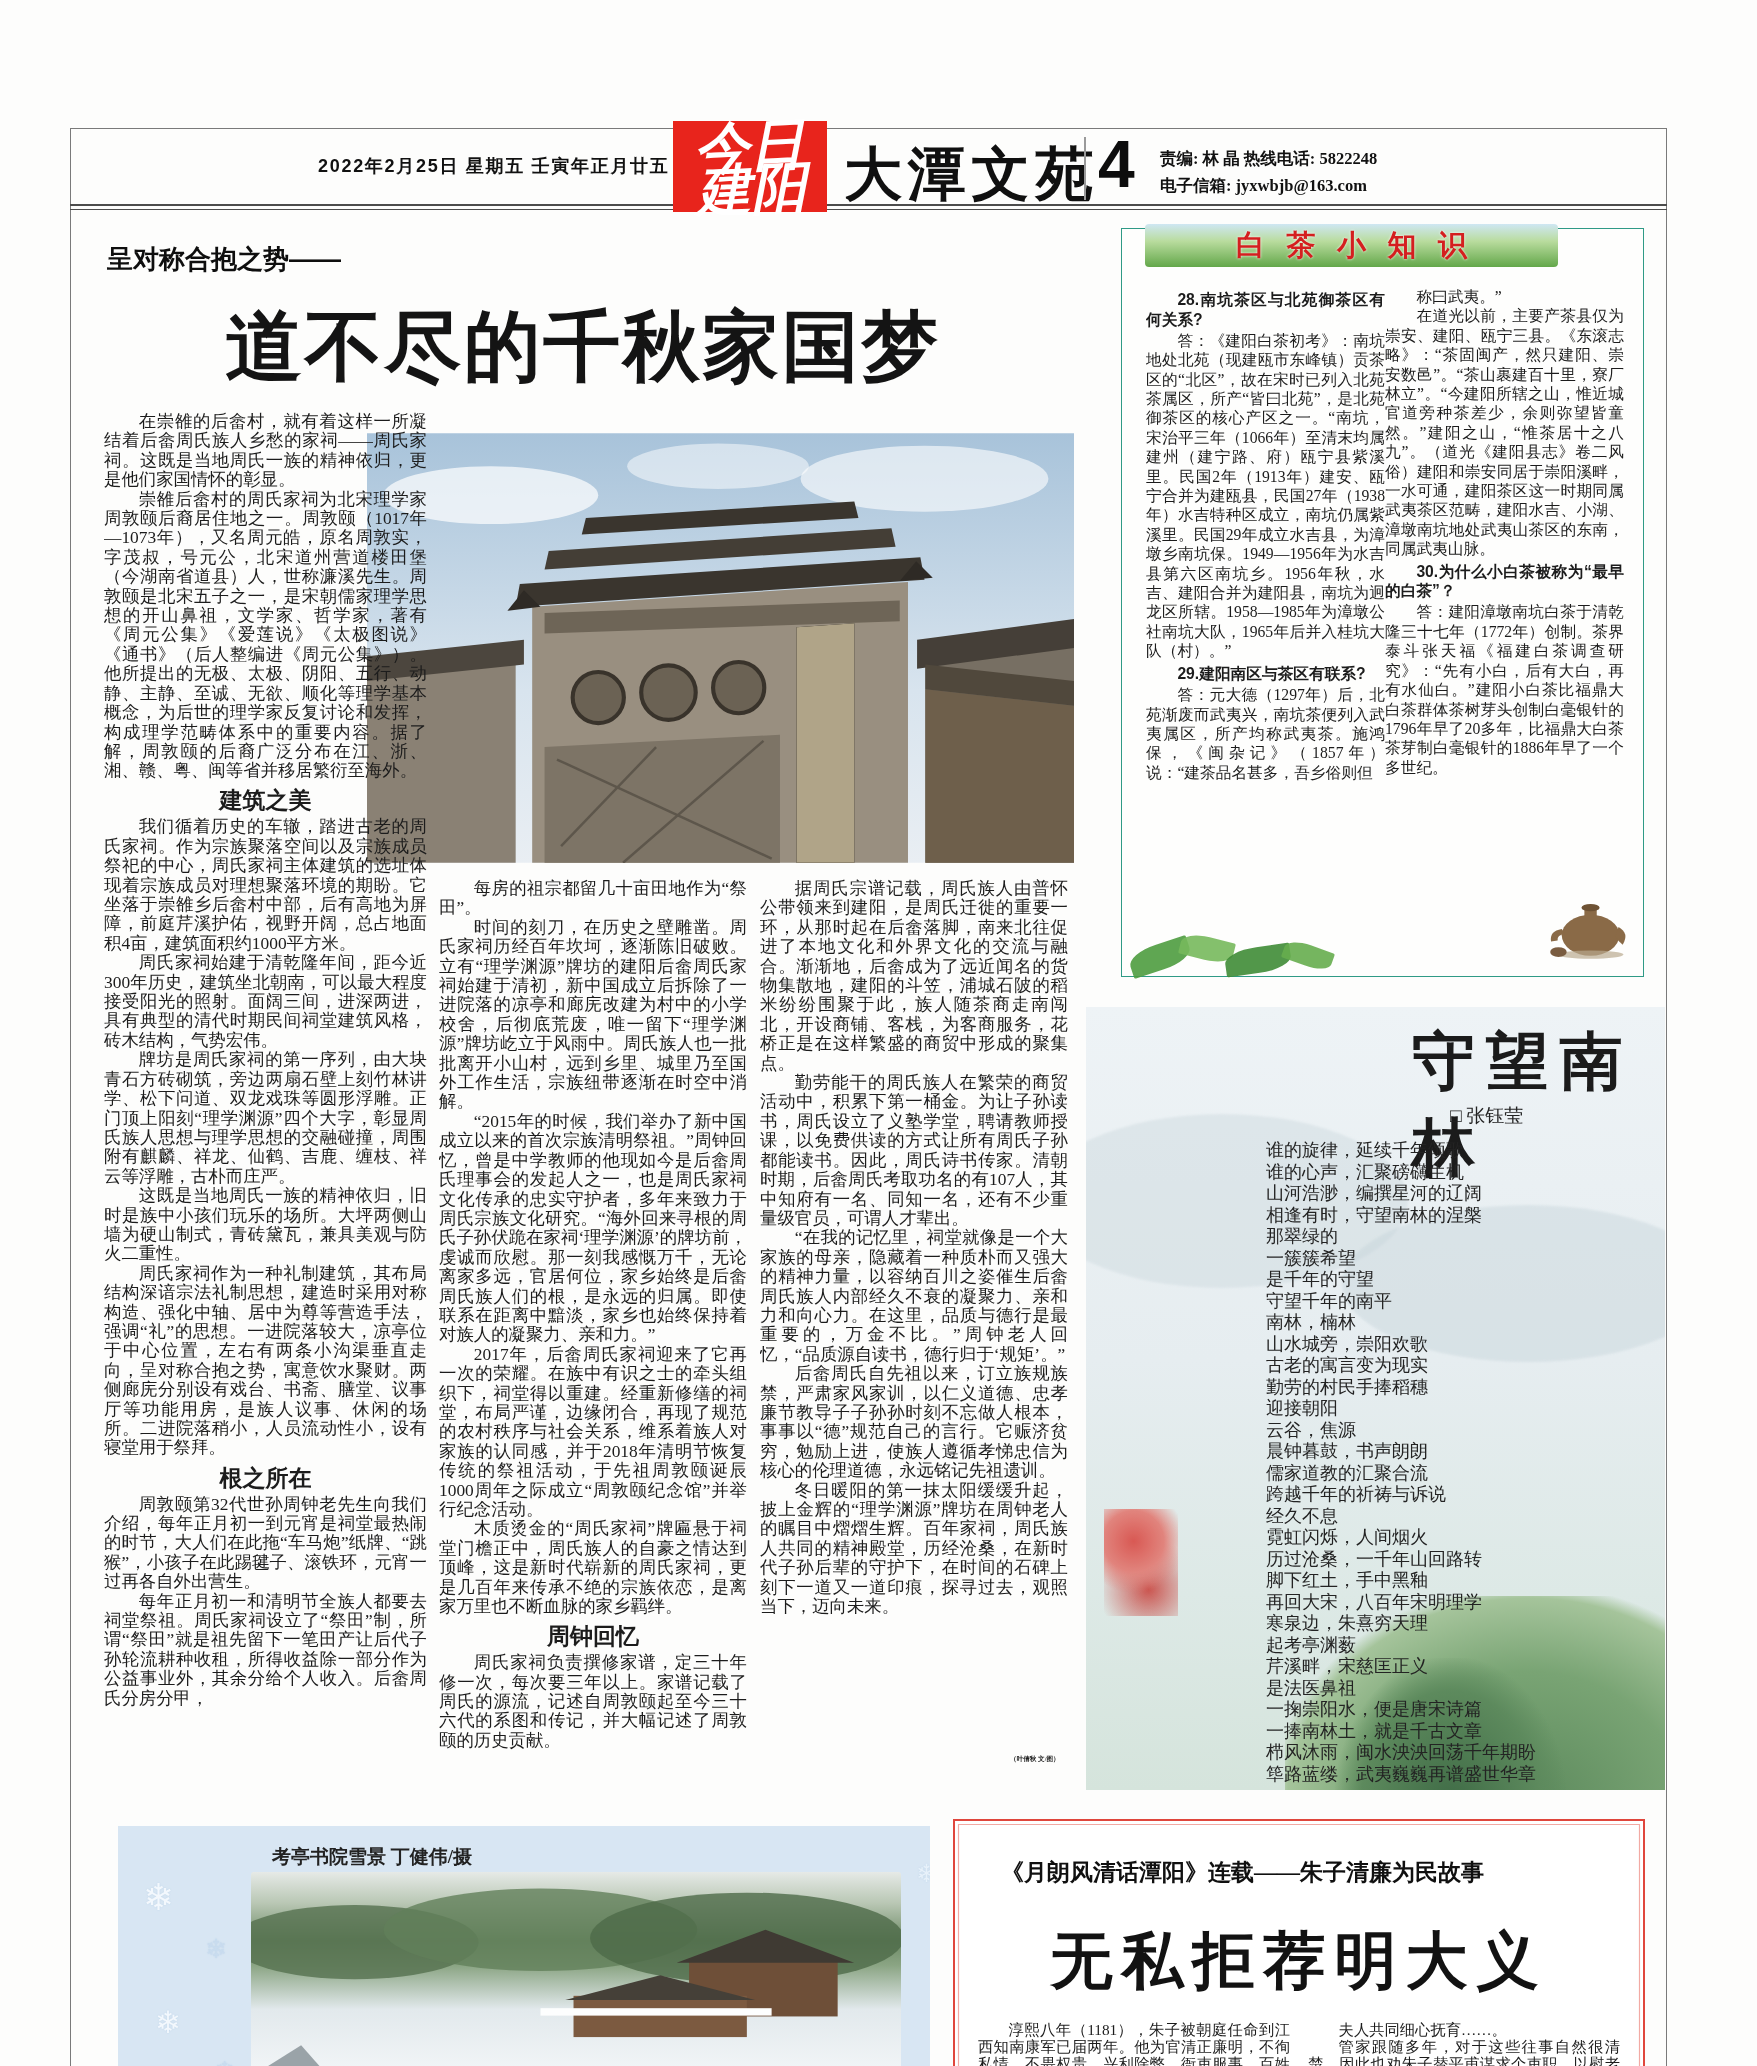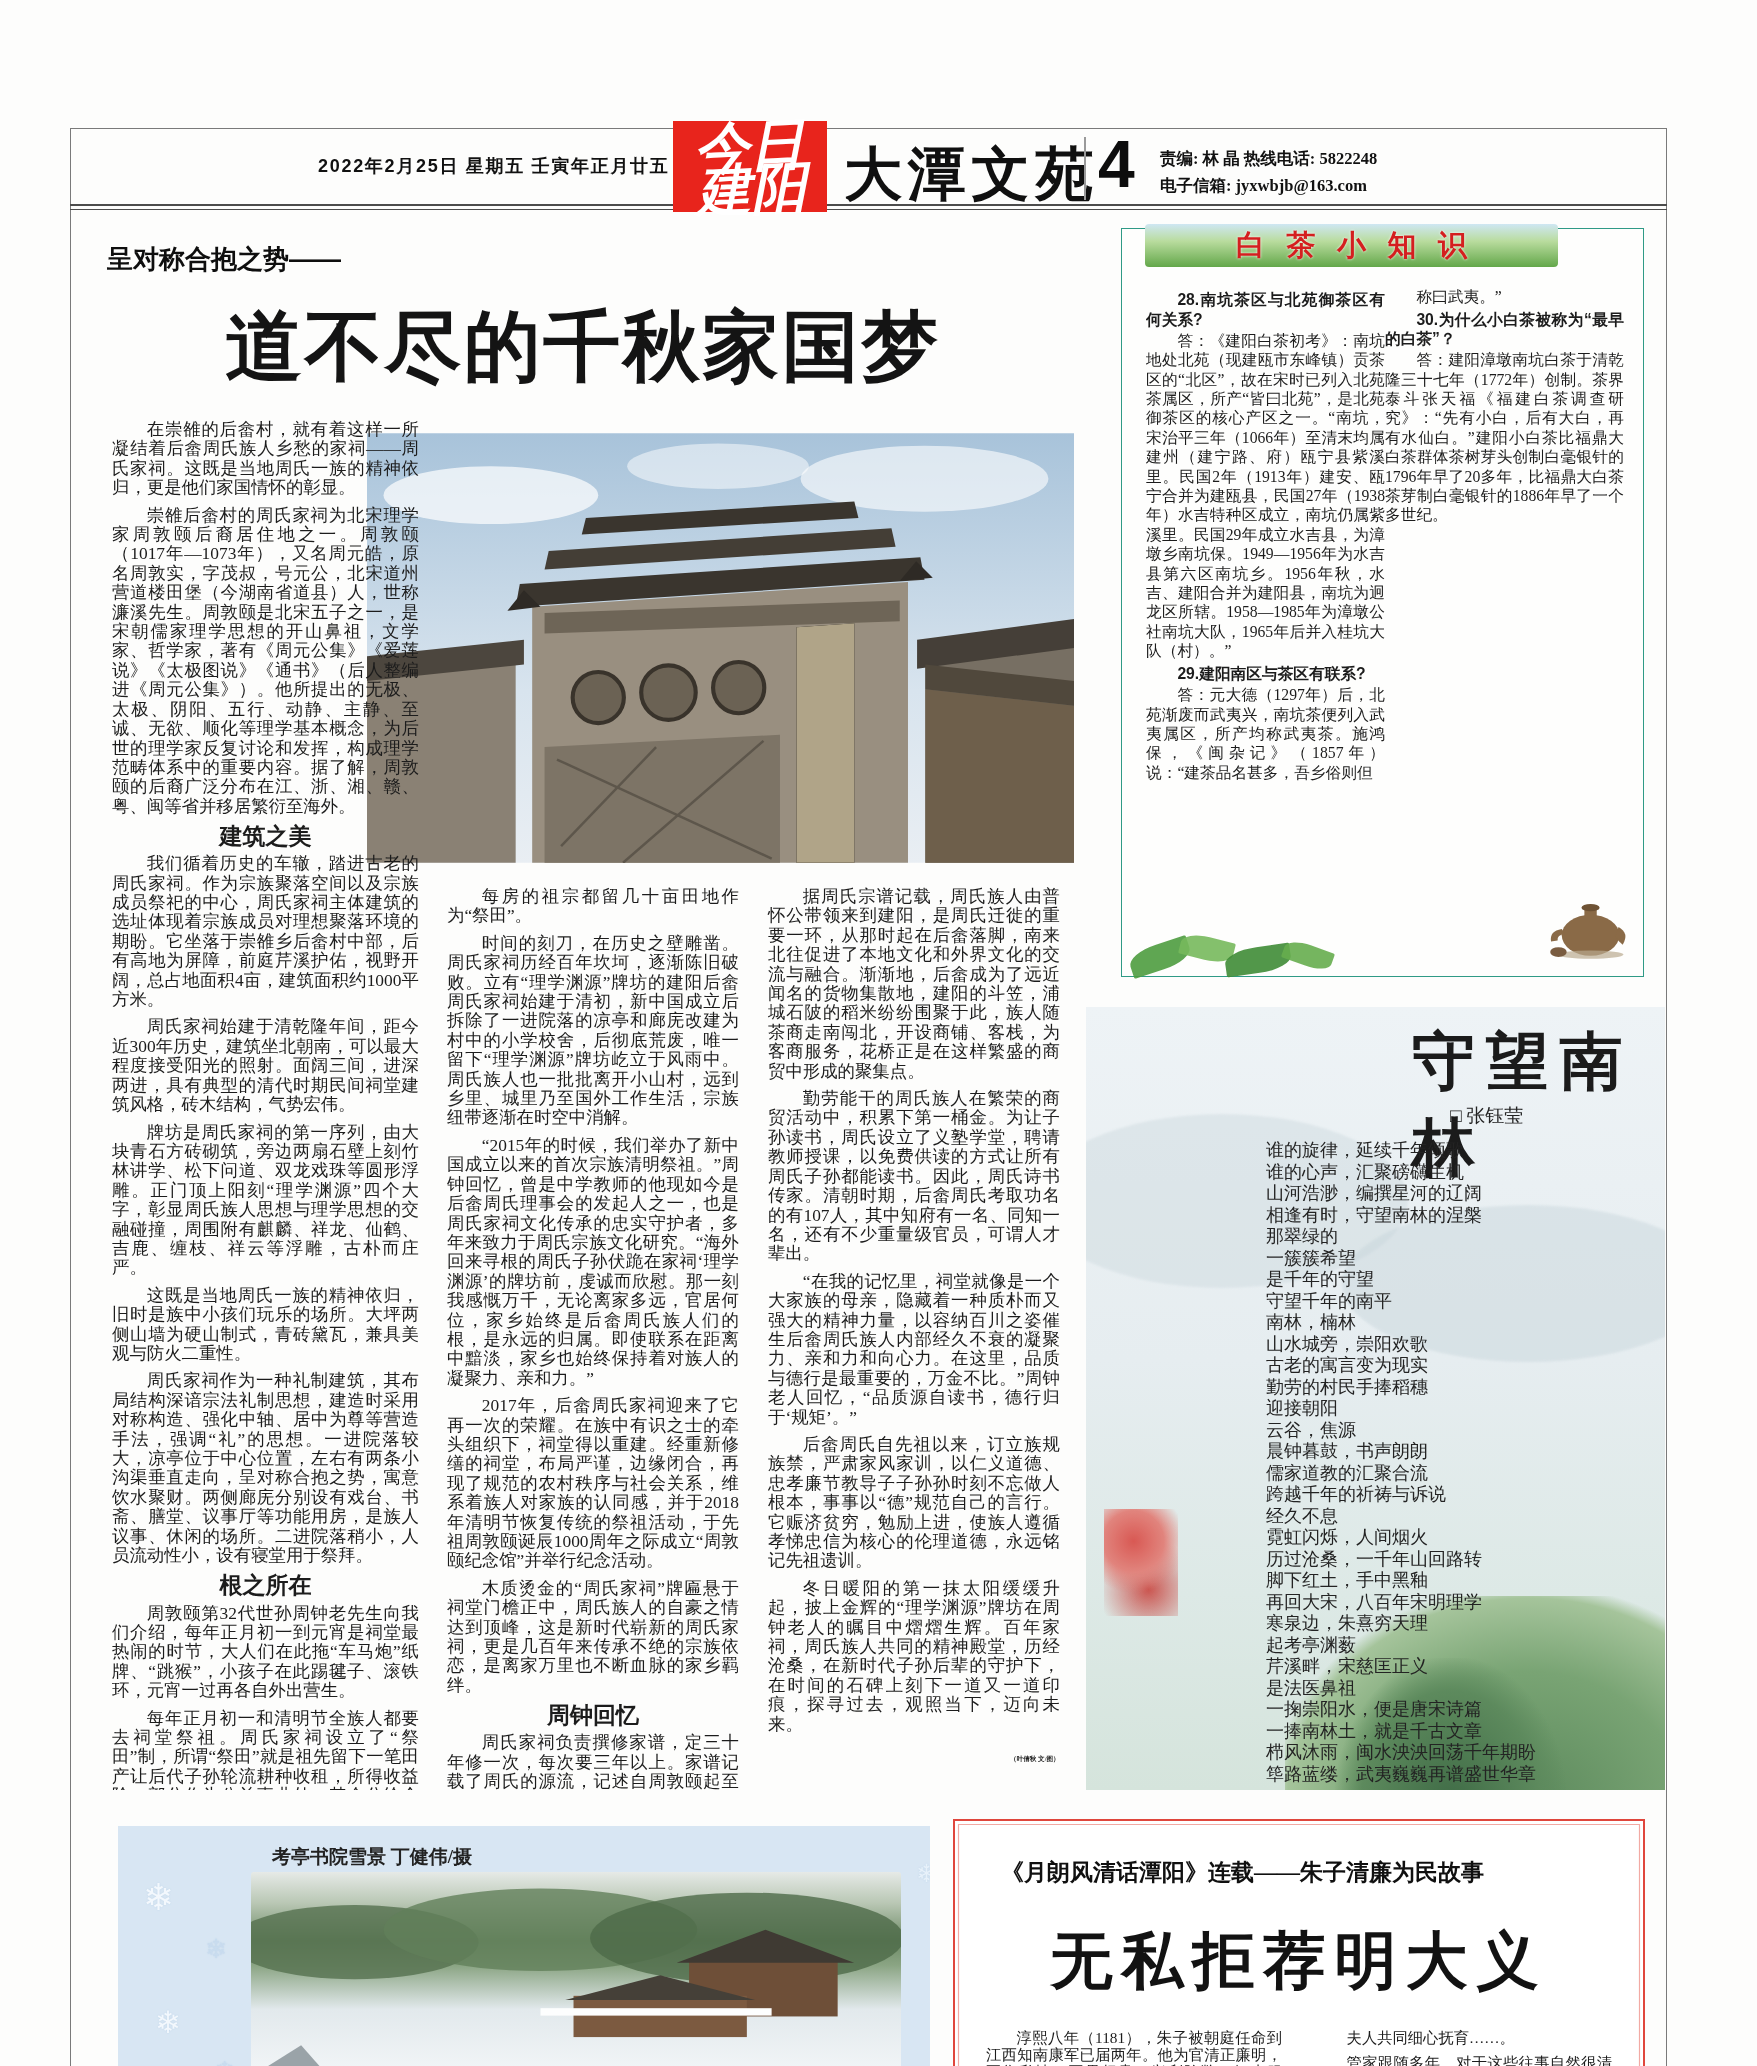--- a/index.html
+++ b/index.html
@@ -27,21 +27,21 @@
   .kicker{position:absolute;left:107px;top:242px;font-size:26px;font-weight:800;
           font-family:"Liberation Sans","DejaVu Sans",sans-serif;color:#0e0e0e;}
   .main-title{position:absolute;left:174px;top:296px;width:818px;text-align:center;
           font-size:77px;font-weight:900;letter-spacing:2.5px;color:#141414;
           font-family:"Liberation Serif","DejaVu Serif",serif;}
   .photo-main{position:absolute;left:367px;top:433px;width:707px;height:430px;overflow:hidden;}
   .col{position:absolute;font-size:17.4px;line-height:19.4px;text-align:justify;overflow:hidden;}
   .col1{left:104px;top:412px;width:323px;height:1378px;}
   .col2{left:439px;top:879px;width:308px;height:911px;}
   .col3{left:760px;top:879px;width:308px;height:911px;}
-  .para{text-indent:2em;margin:8px;}
+  .para{text-indent:2em;margin:0;}
   .subhead{text-align:center;text-indent:0;font-weight:900;font-size:23px;margin:10.7px 0 6.6px;
            font-family:"Liberation Sans","DejaVu Sans",sans-serif;}
   .sig-main{text-align:right;font-weight:700;margin-top:5.8px;padding-right:8.3px;}
   
   .tea-box{position:absolute;left:1121px;top:228px;width:521px;height:747px;
            border:1.7px solid #2f9a86;background:#fefefd;}
   .tea-banner{position:absolute;left:23px;top:-5px;width:413px;height:43px;border-radius:4.1px;
            background:linear-gradient(180deg,#cfe7f3 0%,#b9dc9e 40%,#63a74a 100%);
            display:flex;align-items:center;justify-content:center;overflow:hidden;}
   .tea-banner-text{font-size:29px;font-weight:900;color:#d41f1f;letter-spacing:21.5px;text-indent:21.5px;
@@ -198,20 +198,21 @@
     </div>
     <div class="tea-cols">
       <div class="tea-col">
           <div class="tea-q">28.南坑茶区与北苑御茶区有何关系?</div>
           <div class="tea-p">答：《建阳白茶初考》：南坑地处北苑（现建瓯市东峰镇）贡茶区的“北区”，故在宋时已列入北苑茶属区，所产“皆曰北苑”，是北苑御茶区的核心产区之一。“南坑，宋治平三年（1066年）至清末均属建州（建宁路、府）瓯宁县紫溪里。民国2年（1913年）建安、瓯宁合并为建瓯县，民国27年（1938年）水吉特种区成立，南坑仍属紫溪里。民国29年成立水吉县，为漳墩乡南坑保。1949—1956年为水吉县第六区南坑乡。1956年秋，水吉、建阳合并为建阳县，南坑为迥龙区所辖。1958—1985年为漳墩公社南坑大队，1965年后并入桂坑大队（村）。”</div>
           <div class="tea-q">29.建阳南区与茶区有联系?</div>
           <div class="tea-p">答：元大德（1297年）后，北苑渐废而武夷兴，南坑茶便列入武夷属区，所产均称武夷茶。施鸿保，《闽杂记》（1857年）说：“建茶品名甚多，吾乡俗则但</div>
         </div>
       <div class="tea-col">
           <div class="tea-p">称曰武夷。”</div>
+          <div class="tea-p">在道光以前，主要产茶县仅为崇安、建阳、瓯宁三县。《东滚志略》：“茶固闽产，然只建阳、崇安数邑”。“茶山裹建百十里，寮厂林立”。“今建阳所辖之山，惟近城官道旁种茶差少，余则弥望皆童然。”建阳之山，“惟茶居十之八九”。（道光《建阳县志》卷二风俗）建阳和崇安同居于崇阳溪畔，一水可通，建阳茶区这一时期同属武夷茶区范畴，建阳水吉、小湖、漳墩南坑地处武夷山茶区的东南，同属武夷山脉。</div>
           <div class="tea-q">30.为什么小白茶被称为“最早的白茶”？</div>
           <div class="tea-p">答：建阳漳墩南坑白茶于清乾隆三十七年（1772年）创制。茶界泰斗张天福《福建白茶调查研究》：“先有小白，后有大白，再有水仙白。”建阳小白茶比福鼎大白茶群体茶树芽头创制白毫银针的1796年早了20多年，比福鼎大白茶茶芽制白毫银针的1886年早了一个多世纪。</div>
         </div>
     </div>
     <div class="tea-leaf" style="left:7.4px;bottom:5.8px;width:62px;height:26.4px;background:#4e9c3f;transform:rotate(-18deg);"></div>
     <div class="tea-leaf" style="left:58px;bottom:16.5px;width:54px;height:23px;background:#77b95c;transform:rotate(14deg);"></div>
     <div class="tea-leaf" style="left:103px;bottom:3.3px;width:66px;height:26px;background:#3f8c36;transform:rotate(-8deg);"></div>
     <div class="tea-leaf" style="left:161px;bottom:10.7px;width:50px;height:20.7px;background:#66ad4e;transform:rotate(20deg);"></div>
     <svg class="teapot" width="87" height="70" viewBox="0 0 210 170">
       <ellipse cx="110" cy="105" rx="70" ry="50" fill="#8a6a47"></ellipse>

